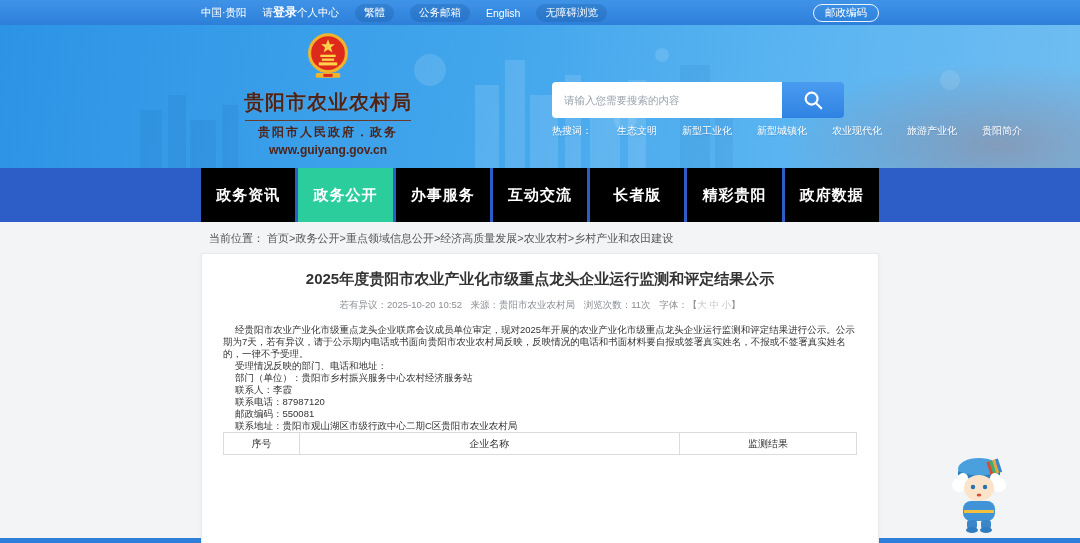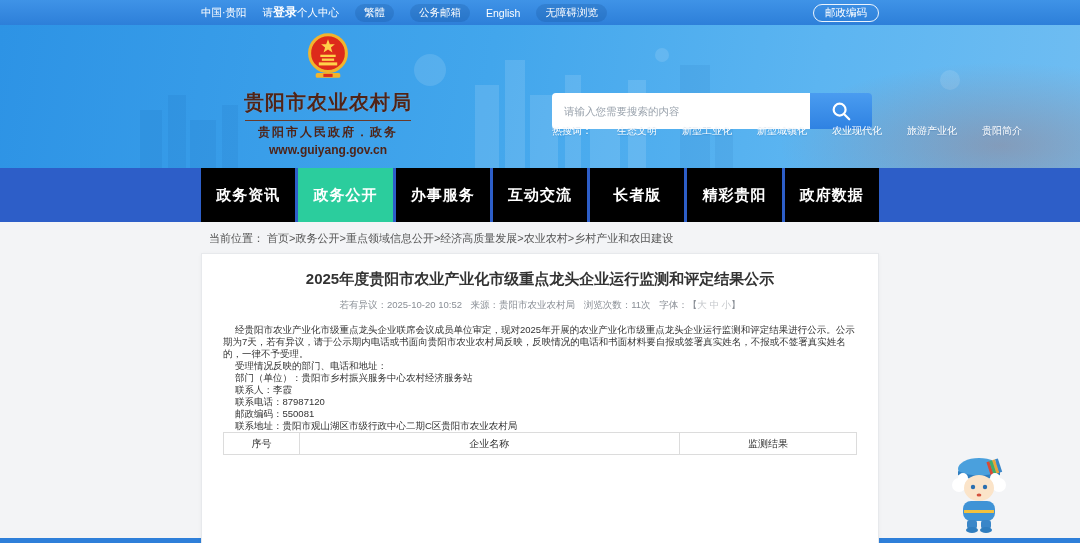--- a/index.html
+++ b/index.html
@@ -22,21 +22,21 @@
   .banner { height:143px; position:relative; overflow:hidden;
     background:linear-gradient(100deg,#2d93e5 0%, #42a6ec 45%, #5cb5f1 75%, #6fbdf2 100%); }
   .banner-right-glow { position:absolute; right:0; top:30px; width:320px; height:113px;
     background:radial-gradient(ellipse at 75% 80%, rgba(190,85,60,.30), rgba(190,85,60,0) 65%); }
   .skyline { position:absolute; inset:0; }
   .logo-block { position:absolute; left:42px; top:6px; width:170px; text-align:center; cursor:pointer; }
   .site-title { font-size:20px; font-weight:bold; color:#4f2418; letter-spacing:1px; margin-top:2px; text-shadow:0 0 1px rgba(255,255,255,.3); }
   .logo-rule { border:none; border-top:1px solid #6b3a28; margin:4px 2px 3px; }
   .site-subtitle { font-size:12px; font-weight:bold; color:#4f2418; letter-spacing:2px; }
   .site-url { font-size:12px; font-weight:bold; color:#4f2418; margin-top:2px; }
-  .search-wrap { position:absolute; left:351px; top:68px; width:320px; height:36px; display:flex; }
+  .search-wrap { position:absolute; left:351px; top:57px; width:292px; height:36px; display:flex; }
   .search-input { flex:1; border:none; outline:none; padding:0 12px; font-size:10.5px; color:#333;
     border-radius:4px 0 0 4px; background:#fff; }
   .search-input::placeholder { color:#9aa3ad; }
   .search-btn { width:62px; border:none; cursor:pointer; border-radius:0 4px 4px 0;
     background:linear-gradient(#4a9cf0,#2f82e2); display:flex; align-items:center; justify-content:center; }
   .hot-row { position:absolute; left:351px; top:99px; font-size:10px; color:#fff; display:flex; gap:17px; white-space:nowrap; text-shadow:0 1px 1px rgba(0,60,130,.2); }
   .hot-row a { color:#fff; text-decoration:none; cursor:pointer;margin-left:8px; }
 
   
   .navbar { height:54px; background:#2d5ec8; }

